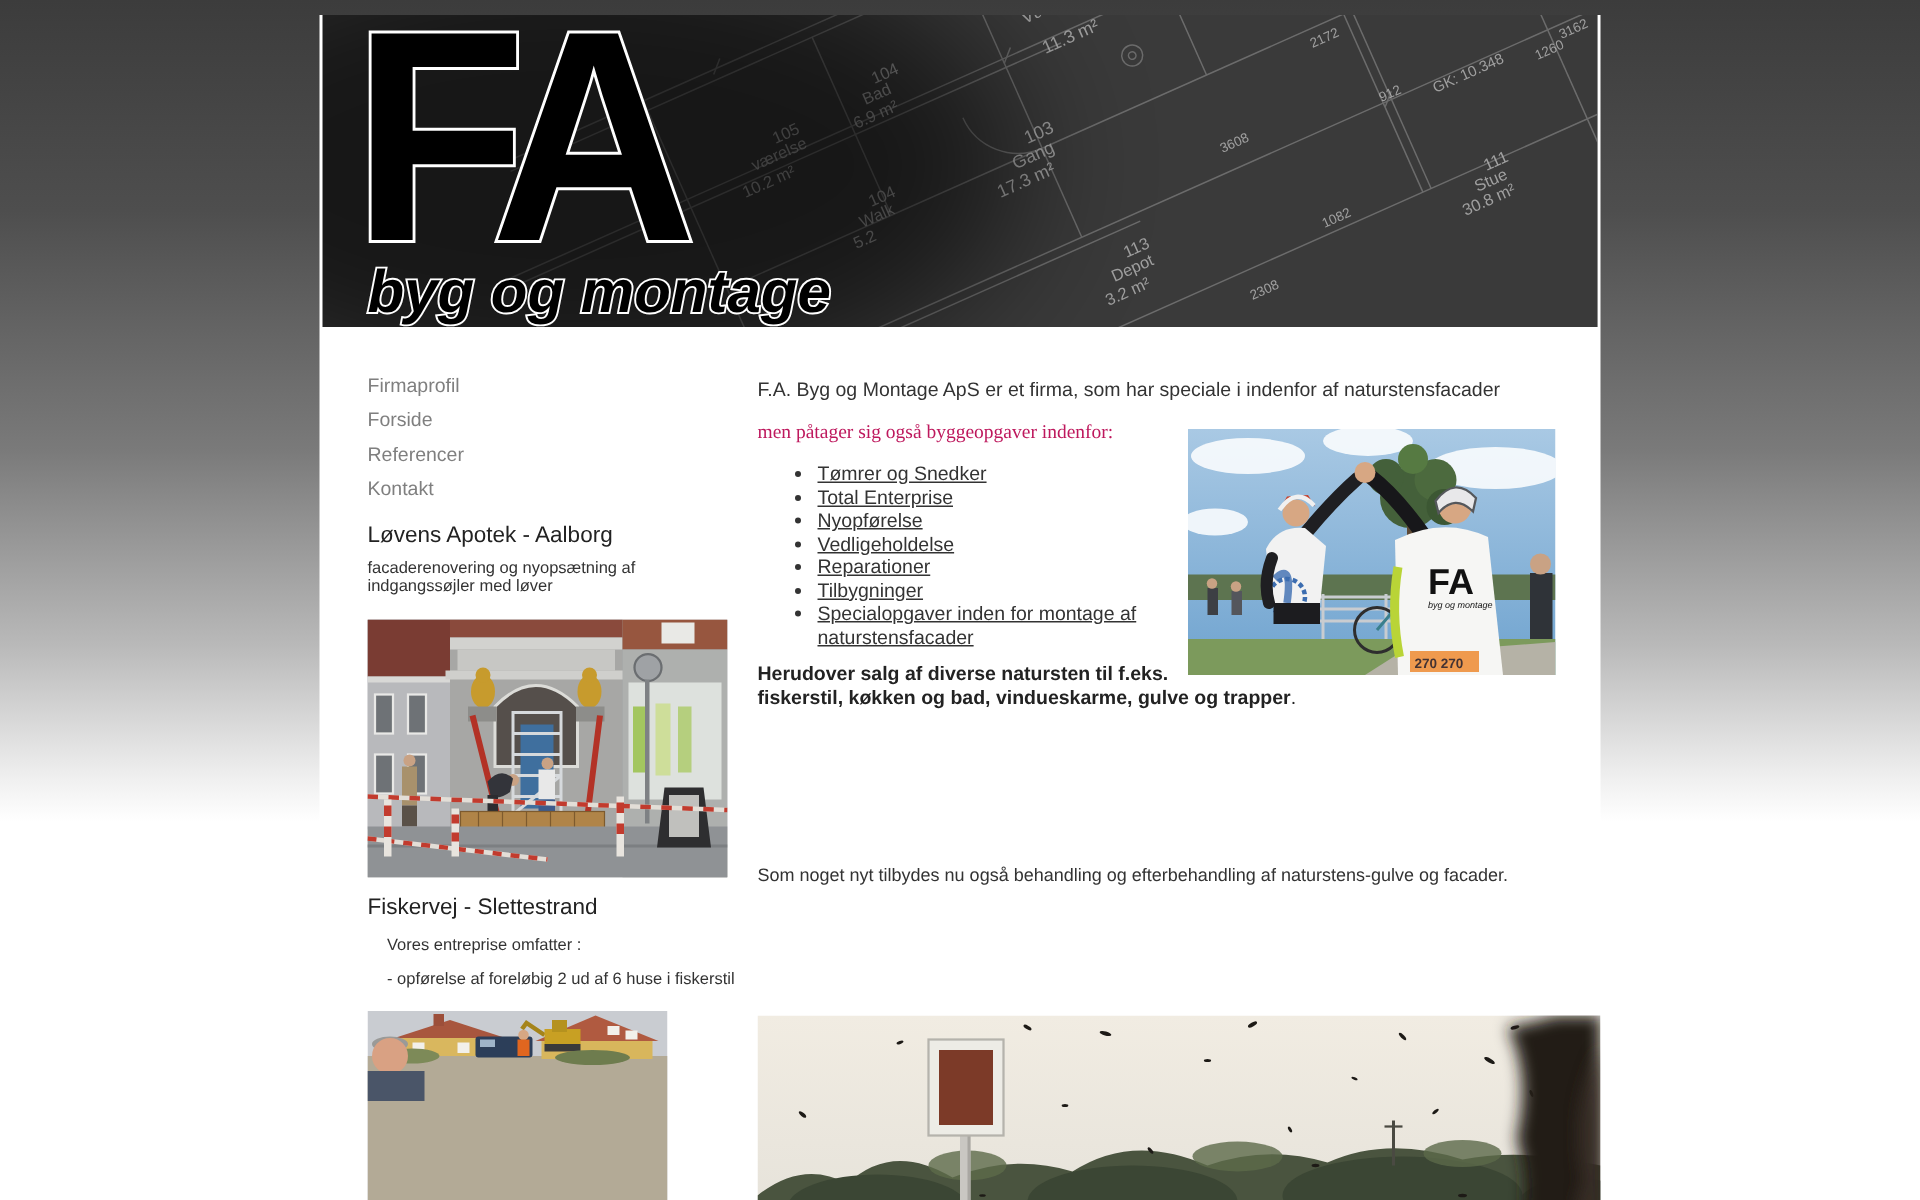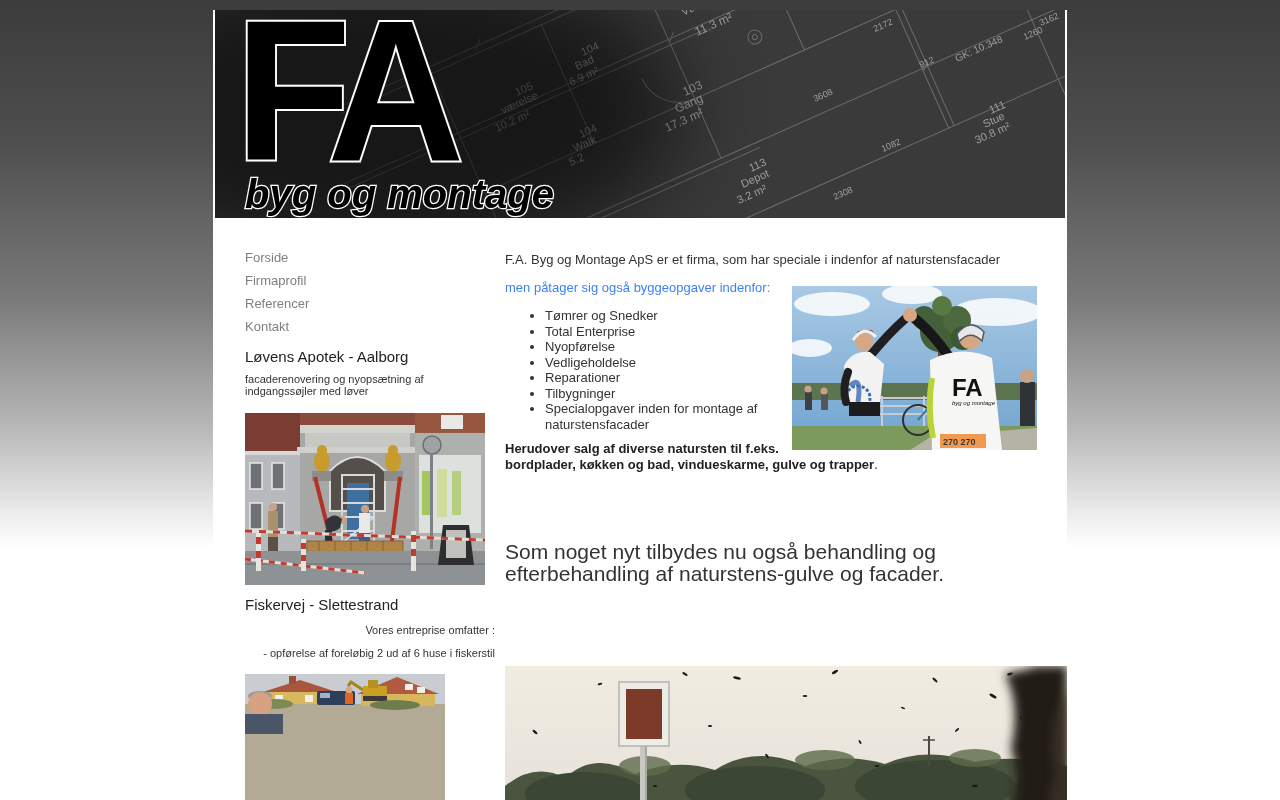--- a/index.html
+++ b/index.html
@@ -8,33 +8,33 @@
   #wrapper{position:absolute;left:213px;top:10px;width:854px;height:790px;background:#ffffff;overflow:hidden;}
   #siteheader{position:absolute;left:2px;top:0;width:850px;height:208px;overflow:hidden;background:#3a3a3a;}
   
   #sidebar{position:absolute;left:32px;top:235px;width:250px;}
   #mainnav ul{list-style:none;margin:0;padding:0;}
   #mainnav li{height:23px;line-height:23px;}
   #mainnav a{color:#7f7f7f;font-size:13px;text-decoration:none;}
   .news-heading{margin:17px 0 0 0;font-size:15.5px;font-weight:bold;color:#111;line-height:18px;}
   .news-title{margin:12px 0 0 0;font-size:15px;font-weight:normal;color:#222;line-height:16px;}
   .news-desc{margin:9px 14px 0 0;font-size:11px;color:#333;line-height:11.5px;width:180px;}
-  .news-line{margin:11px 0 0 0;font-size:11px;color:#333;line-height:12px;text-align:right;}
+  .news-line{margin:11px 0 0 13px;font-size:11px;color:#333;line-height:12px;}
   .news-photo1{display:block;margin:16px 0 0 0;}
   .news-photo2{display:block;margin:15px 0 0 0;}
   
   #maincol{position:absolute;left:292px;top:228px;width:562px;}
   h1{margin:0;font-size:22px;font-weight:normal;color:#2e2e2e;line-height:27px;letter-spacing:0.2px;}
   .intro{margin:14px 0 12px 0;font-size:13px;color:#333;line-height:16px;}
-  .intro2{margin:0 0 0 0;font-size:13px;color:#3b82f6;line-height:16px;}
+  .intro2{margin:0 0 0 0;font-size:13px;color:#be185d;line-height:16px;font-family:Liberation Serif, serif;}
   .floatimg{float:right;width:245px;height:164px;margin:6px 30px 0 2px;}
-  #services{margin:12px 0 0 0;padding:0 0 0 40px;font-size:13px;color:#333;}
+  #services{margin:12px 0 0 0;padding:0 0 0 40px;font-size:13px;color:#333;text-decoration:underline;}
   #services li{line-height:15.5px;}
   .bold-para{margin:9px 0 0 0;font-size:13px;color:#222;line-height:16px;}
-  .offer{margin:68px 0 0 0;font-size:21px;color:#333;line-height:21.5px;}
+  .offer{margin:100px 0 0 0;font-size:12px;color:#333;line-height:21.5px;}
   .bottomimg{display:block;margin:82px 0 0 0;}
   svg text{font-family:"Liberation Sans",sans-serif;}
 </style>
 </head>
 <body>
 
 <div id="wrapper">
 
   <div id="siteheader">
     <svg width="850" height="208" viewBox="0 0 850 208">
@@ -115,22 +115,22 @@
       <g transform="translate(20,150) scale(0.95,1)">
         <text x="0" y="0" font-family="'DejaVu Sans',sans-serif" font-weight="bold" font-size="200" letter-spacing="-14" fill="#000" stroke="#ffffff" stroke-width="4" paint-order="stroke">FA</text>
       </g>
       <text x="30" y="198" font-family="'DejaVu Serif',serif" font-style="italic" font-weight="bold" font-size="40" fill="#000" stroke="#ffffff" stroke-width="2.5" paint-order="stroke">byg og montage</text>
     </svg>
   </div>
 
   <div id="sidebar">
     <nav id="mainnav">
       <ul>
+        <li><a href="#">Firmaprofil</a></li>
         <li><a href="#">Forside</a></li>
-        <li><a href="#">Firmaprofil</a></li>
         <li><a href="#">Referencer</a></li>
         <li><a href="#">Kontakt</a></li>
       </ul>
     </nav>
 
 
     <h3 class="news-title">Løvens Apotek - Aalborg</h3>
     <p class="news-desc">facaderenovering og nyopsætning af indgangssøjler med løver</p>
 
     <svg class="news-photo1" width="240" height="172" viewBox="0 0 240 172">
@@ -334,21 +334,21 @@
     <ul id="services">
       <li>Tømrer og Snedker</li>
       <li>Total Enterprise</li>
       <li>Nyopførelse</li>
       <li>Vedligeholdelse</li>
       <li>Reparationer</li>
       <li>Tilbygninger</li>
       <li>Specialopgaver inden for montage af naturstensfacader</li>
     </ul>
 
-    <p class="bold-para"><strong>Herudover salg af diverse natursten til f.eks. bordplader, køkken og bad, vindueskarme, gulve og trapper</strong><span>.</span></p>
+    <p class="bold-para"><strong>Herudover salg af diverse natursten til f.eks. fiskerstil, køkken og bad, vindueskarme, gulve og trapper</strong><span>.</span></p>
 
     <p class="offer">Som noget nyt tilbydes nu også behandling og efterbehandling af naturstens-gulve og facader.</p>
 
     <svg class="bottomimg" width="562" height="170" viewBox="0 0 562 170">
       <defs>
         <linearGradient id="esky" x1="0" y1="0" x2="0" y2="1">
           <stop offset="0" stop-color="#f1ece2"></stop>
             <stop offset="1" stop-color="#e3e0d8"></stop>
         </linearGradient>
         <filter id="eblur" x="-40%" y="-40%" width="180%" height="180%">

